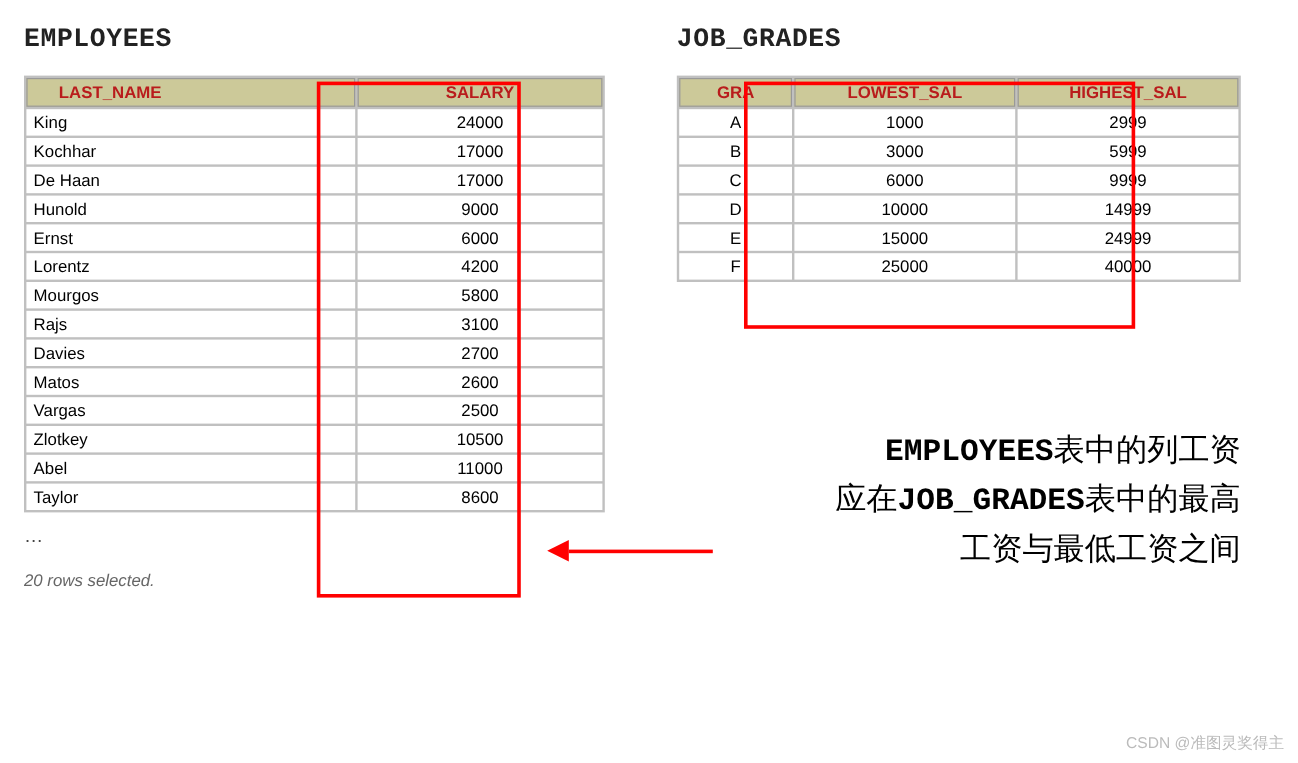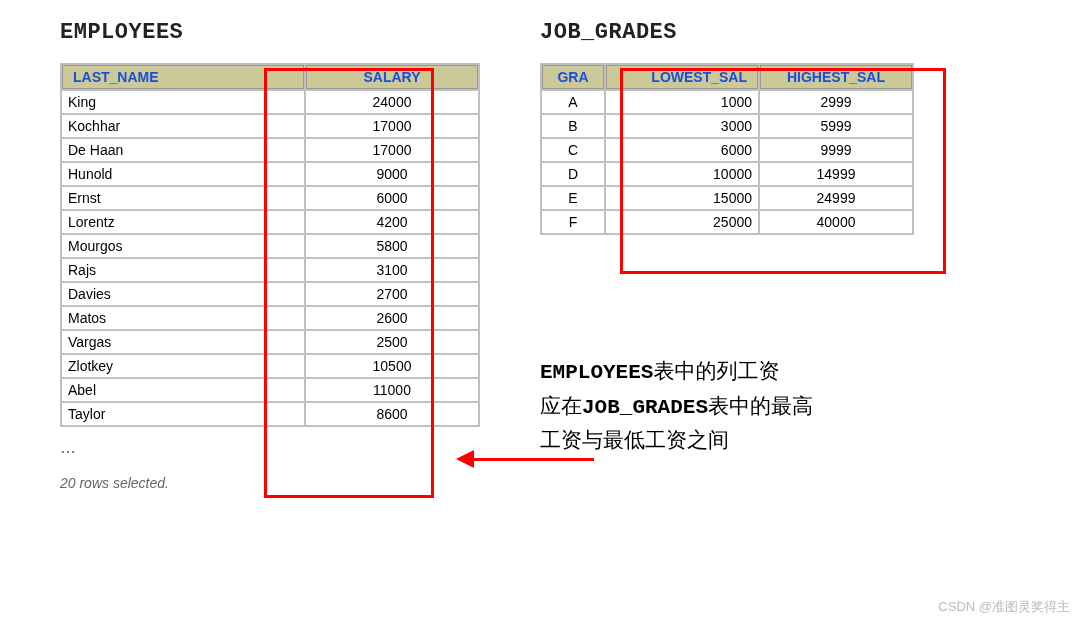--- a/index.html
+++ b/index.html
@@ -8,21 +8,20 @@
       font-family: Arial, sans-serif;
       background: #ffffff;
       position: relative;
       width: 1082px;
       height: 636px;
       box-sizing: border-box;
     }
     .container {
       display: flex;
       gap: 60px;
-      margin-left: 40px;
     }
     .left-section {
       flex-shrink: 0;
     }
     .right-section {
       flex-shrink: 0;
     }
     .table-title {
       font-family: "Courier New", monospace;
       font-weight: bold;
@@ -31,39 +30,39 @@
       margin-bottom: 18px;
       letter-spacing: 0.5px;
     }
     table {
       border-collapse: separate;
       border-spacing: 2px;
       background: #c0c0c0;
     }
     th {
       background: #ccc999;
-      color: #1d4ed8;
+      color: #b91c1c;
       font-weight: bold;
       font-size: 14px;
-      padding: 3px 10px;
+      padding: 3px 26px;
       text-align: center;
       font-family: Arial, sans-serif;
       border: 1px solid #999;
     }
     td {
       background: #ffffff;
       padding: 3px 6px;
       font-size: 14px;
       font-family: Arial, sans-serif;
       border: 0;
     }
     .emp-name { width: 220px; text-align: left; }
     .emp-sal  { width: 150px; text-align: center; }
     .gra      { width: 40px;  text-align: center; }
-    .lowsal   { width: 130px; text-align: right; }
+    .lowsal   { width: 130px; text-align: center; }
     .highsal  { width: 130px; text-align: center; }
     .highlight-box {
       position: absolute;
       border: 3px solid #ff0000;
       pointer-events: none;
     }
     .ellipsis {
       font-family: Arial, sans-serif;
       font-size: 16px;
       color: #444;
@@ -71,25 +70,26 @@
     }
     .status {
       font-family: Arial, sans-serif;
       font-size: 14px;
       color: #666;
       margin-top: 18px;
       font-style: italic;
     }
     .note {
       font-family: "SimSun", serif;
-      font-size: 21px;
+      font-size: 26px;
       color: #000;
       line-height: 1.55;
       margin-top: 120px;
       white-space: nowrap;
+      text-align: right;
     }
     .note .mono { font-family: "Courier New", monospace; font-weight: bold; }
     .arrow-wrap {
       position: absolute;
       left: 456px;
       top: 450px;
       display: flex;
       align-items: center;
     }
     .arrow-line {
@@ -99,21 +99,21 @@
     }
     .arrow-head {
       width: 0; height: 0;
       border-top: 9px solid transparent;
       border-bottom: 9px solid transparent;
       border-right: 18px solid #ff0000;
     }
     .watermark {
       position: absolute;
       right: 12px;
-      bottom: 20px;
+      bottom: 8px;
       font-size: 13px;
       color: #bbb;
       font-family: Arial, sans-serif;
     }
   </style>
 </head>
 <body>
 
 <div class="container">
   <div class="left-section">

